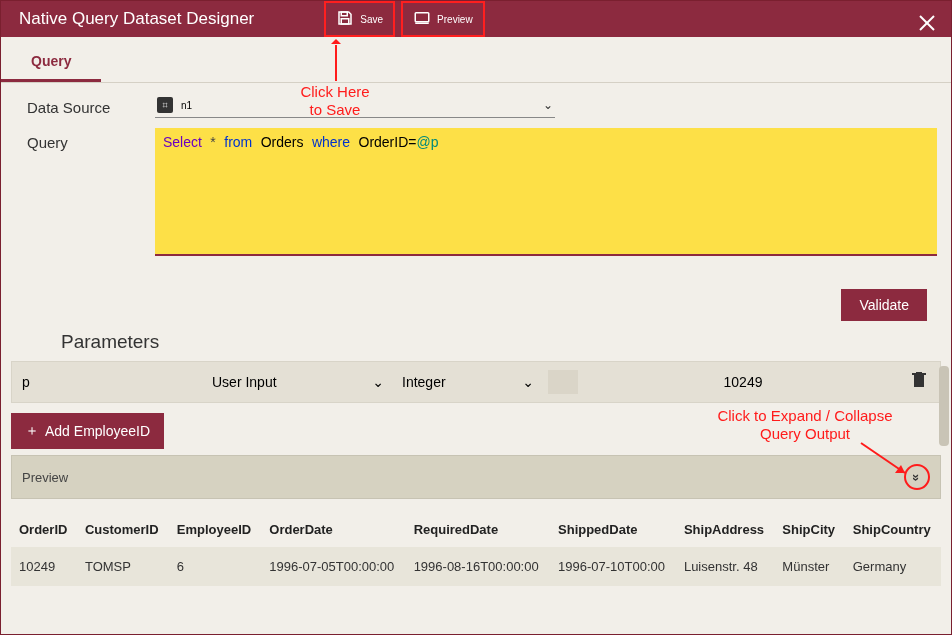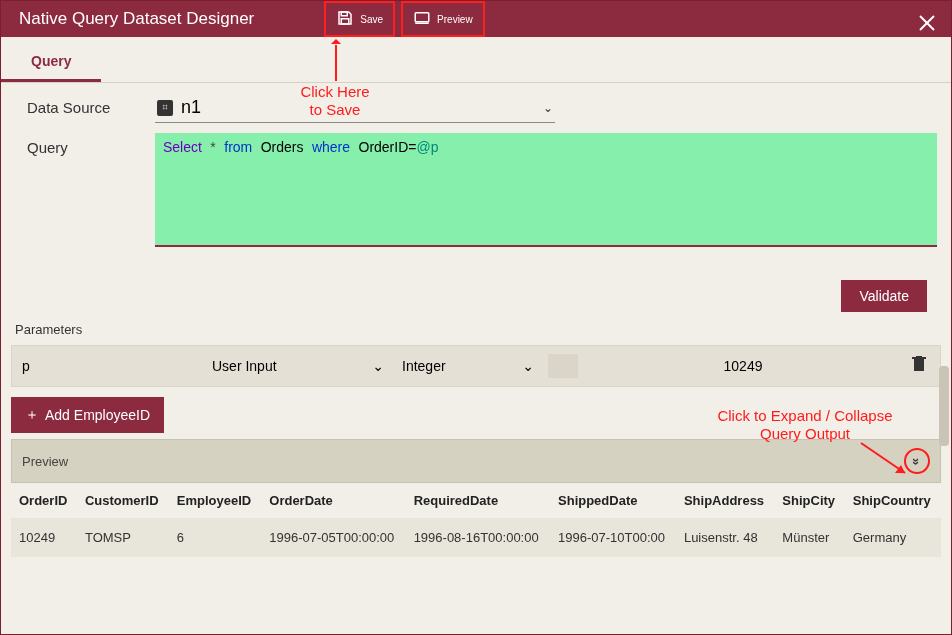--- a/index.html
+++ b/index.html
@@ -17,49 +17,49 @@
   .tabs { display: flex; border-bottom: 1px solid #d5d0c5; margin-top: 6px; }
   .tab { padding: 10px 30px; font-size: 14px; color: #555; cursor: pointer; border-bottom: 3px solid transparent; }
   .tab.active { color: #8c2a3f; border-bottom-color: #8c2a3f; font-weight: 600; }
 
   .form-area { padding: 10px 14px 6px 26px; }
   .row { display: flex; align-items: flex-start; margin-bottom: 10px; }
   .lbl { width: 128px; padding-top: 6px; font-size: 15px; color: #333; }
   .ds-select { display: flex; align-items: center; width: 400px; border-bottom: 1px solid #888; padding: 4px 2px; cursor: pointer; }
   .ds-icon { width: 16px; height: 16px; background: #333; border-radius: 2px; margin-right: 8px; display:flex; align-items:center; justify-content:center; }
   .ds-icon span { color:#fff; font-size:9px; }
-  .ds-name { flex: 1; font-size: 18px; }
+  .ds-name { flex: 1; font-size: 10px; }
   .ds-chev { font-size: 12px; color:#333; }
 
-  .qbox { flex: 1; background: #86efac; border: none; border-bottom: 2px solid #8c2a3f; height: 114px; padding: 6px 8px; font-family: Consolas, monospace; font-size: 14px; }
+  .qbox { flex: 1; background: #fde047; border: none; border-bottom: 2px solid #8c2a3f; height: 128px; padding: 6px 8px; font-family: Consolas, monospace; font-size: 14px; }
   .kw-sel { color: #6a00c2; }
   .kw-star { color: #444; }
   .kw-from { color: #0033cc; }
   .kw-where { color: #0033cc; }
   .kw-param { color: #00897b; }
 
   .validate-row { display: flex; justify-content: flex-end; padding-right: 10px; margin-top: 33px; }
   .validate-btn { background: #8c2a3f; color: #fff; border: none; padding: 8px 18px; font-size: 14px; cursor: pointer; }
 
-  .params-label { font-size: 13px; padding: 4px 28px 8px 14px; color:#333; }
+  .params-label { font-size: 19px; padding: 4px 28px 8px 14px; color:#333;margin-left:46px; }
   .param-row { display: flex; align-items: center; background: #e4e0d5; height: 42px; margin: 0 10px; padding: 0 10px; border:1px solid #d8d4c8; }
   .param-name { width: 190px; font-size: 14px; }
   .param-select { flex: 0 0 180px; display:flex; justify-content:space-between; align-items:center; font-size:14px; padding-right:8px; cursor:pointer; }
   .param-select + .param-select { margin-left: 10px; flex: 0 0 140px; }
   .param-spacer { width: 30px; height: 24px; background: #dad5c8; margin-left: 6px; }
   .param-default { flex: 1; text-align: center; font-size: 14px; }
   .param-del { cursor: pointer; padding: 4px; }
 
   .add-param-btn { background: #8c2a3f; color:#fff; border:none; padding: 9px 14px; font-size:14px; margin: 10px 10px 6px 10px; cursor:pointer; display:flex; align-items:center; gap:6px; }
 
   .preview-bar { background: #d6d2c1; border:1px solid #c7c3b3; display:flex; align-items:center; justify-content:space-between; padding: 8px 10px; margin: 4px 10px 0 10px; }
   .preview-bar .lbl2 { font-size: 13px; color:#444; }
   .expand-btn { width: 26px; height: 26px; border: 2px solid #ff1b1b; border-radius: 50%; display:flex; align-items:center; justify-content:center; cursor:pointer; font-size: 13px; color:#333; background: #d6d2c1; }
 
-  table.preview-table { border-collapse: collapse; width: calc(100% - 20px); margin: 0 10px; font-size: 13px; }
+  table.preview-table { border-collapse: collapse; width: calc(100% - 20px); margin: 13px 10px; font-size: 13px; }
   table.preview-table th { text-align: left; padding: 10px 8px; font-weight: 700; color:#222; background:#f2efe9; }
   table.preview-table td { padding: 12px 8px; background: #e8e5da; color:#333; }
 
   .scrollbar-stub { position:absolute; right:2px; top:365px; width:10px; height:80px; background:#c9c4b6; border-radius:4px; }
 
   
   .arrow-h { position:absolute; height:2px; background:#ff1b1b; pointer-events:none; }
   .arrow-h::after { content:''; position:absolute; right:-1px; top:-4px; border:5px solid transparent; border-right-color:#ff1b1b; transform: translateX(-100%) rotate(180deg);}
   .arrow-h.lefttip::after { left:-1px; right:auto; border-right-color:transparent; border-left-color:#ff1b1b; transform:none; }
   .arrow-v { position:absolute; width:2px; background:#ff1b1b; pointer-events:none; }

